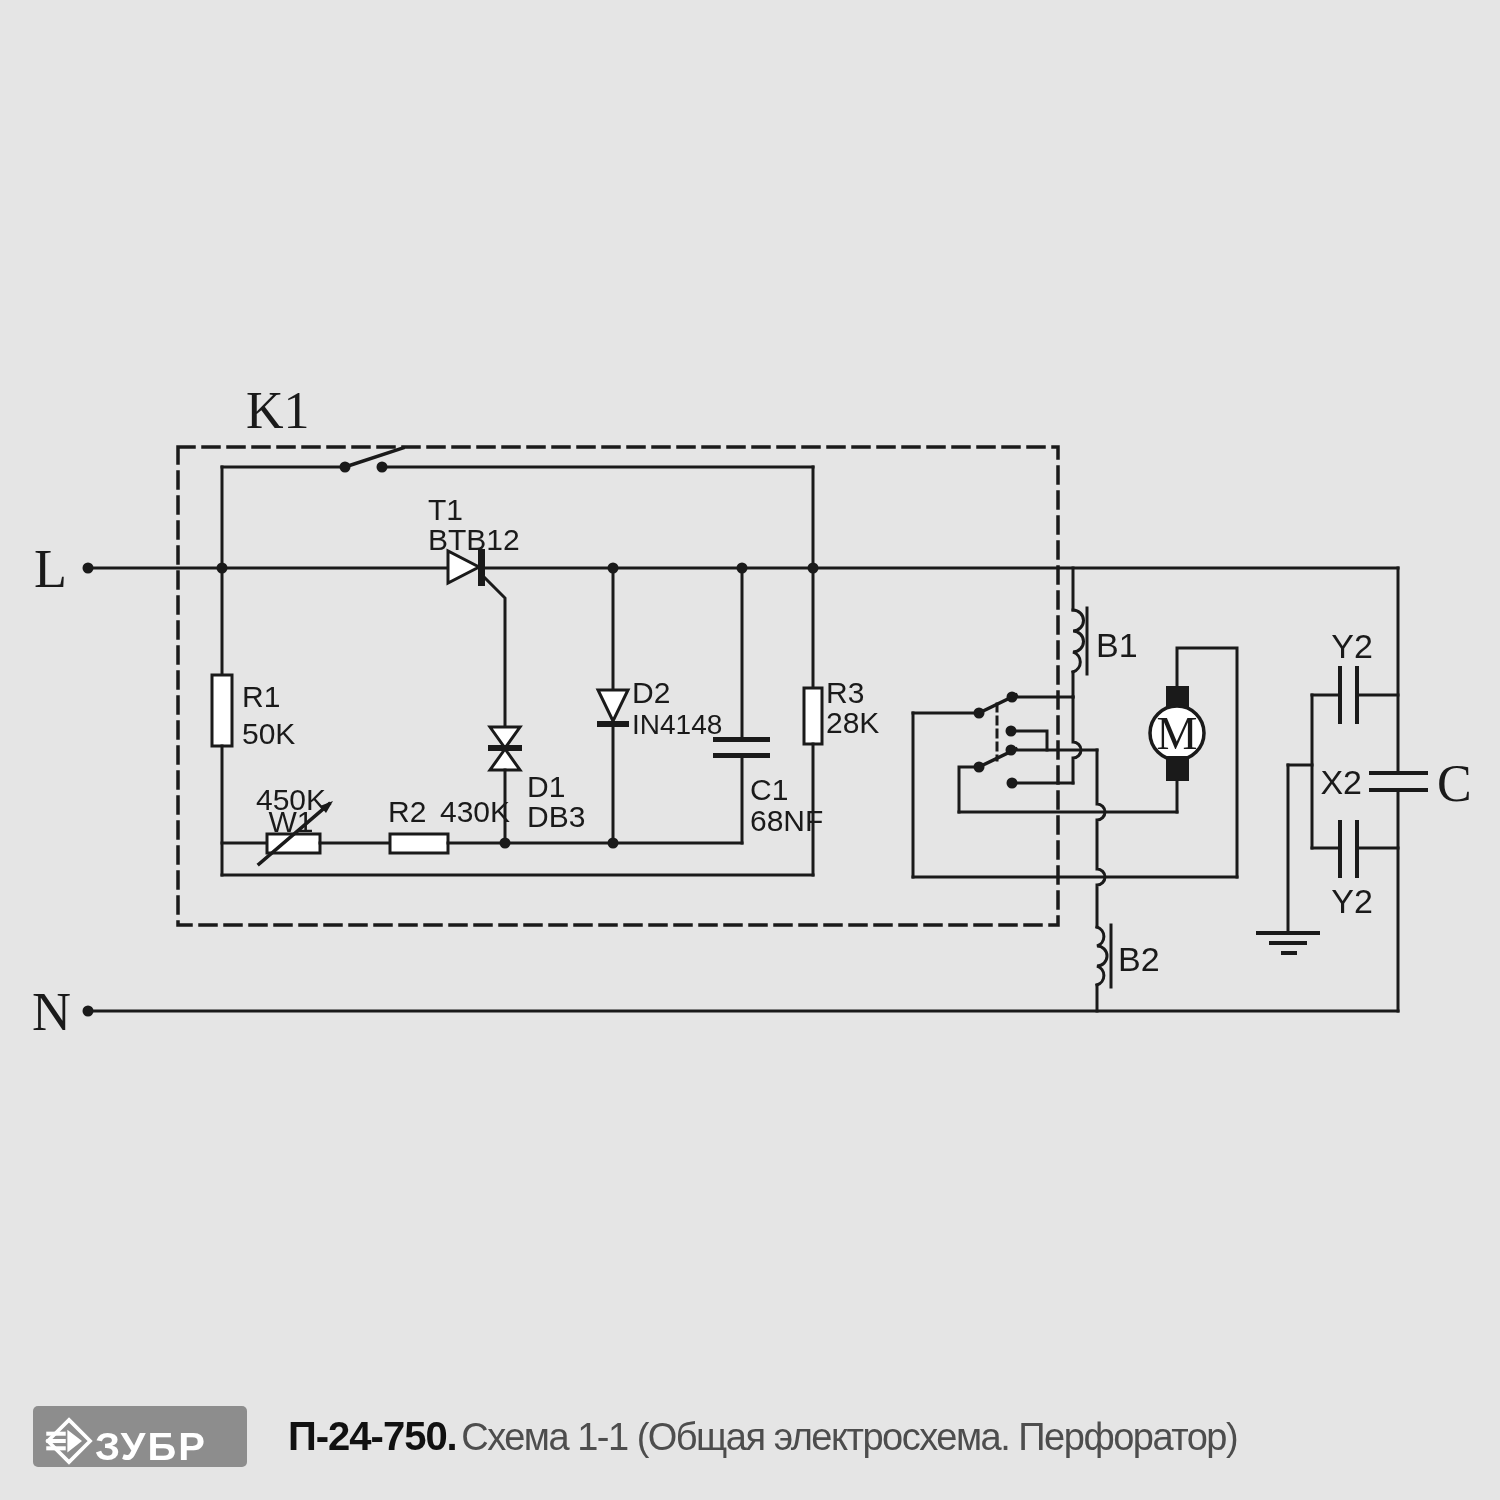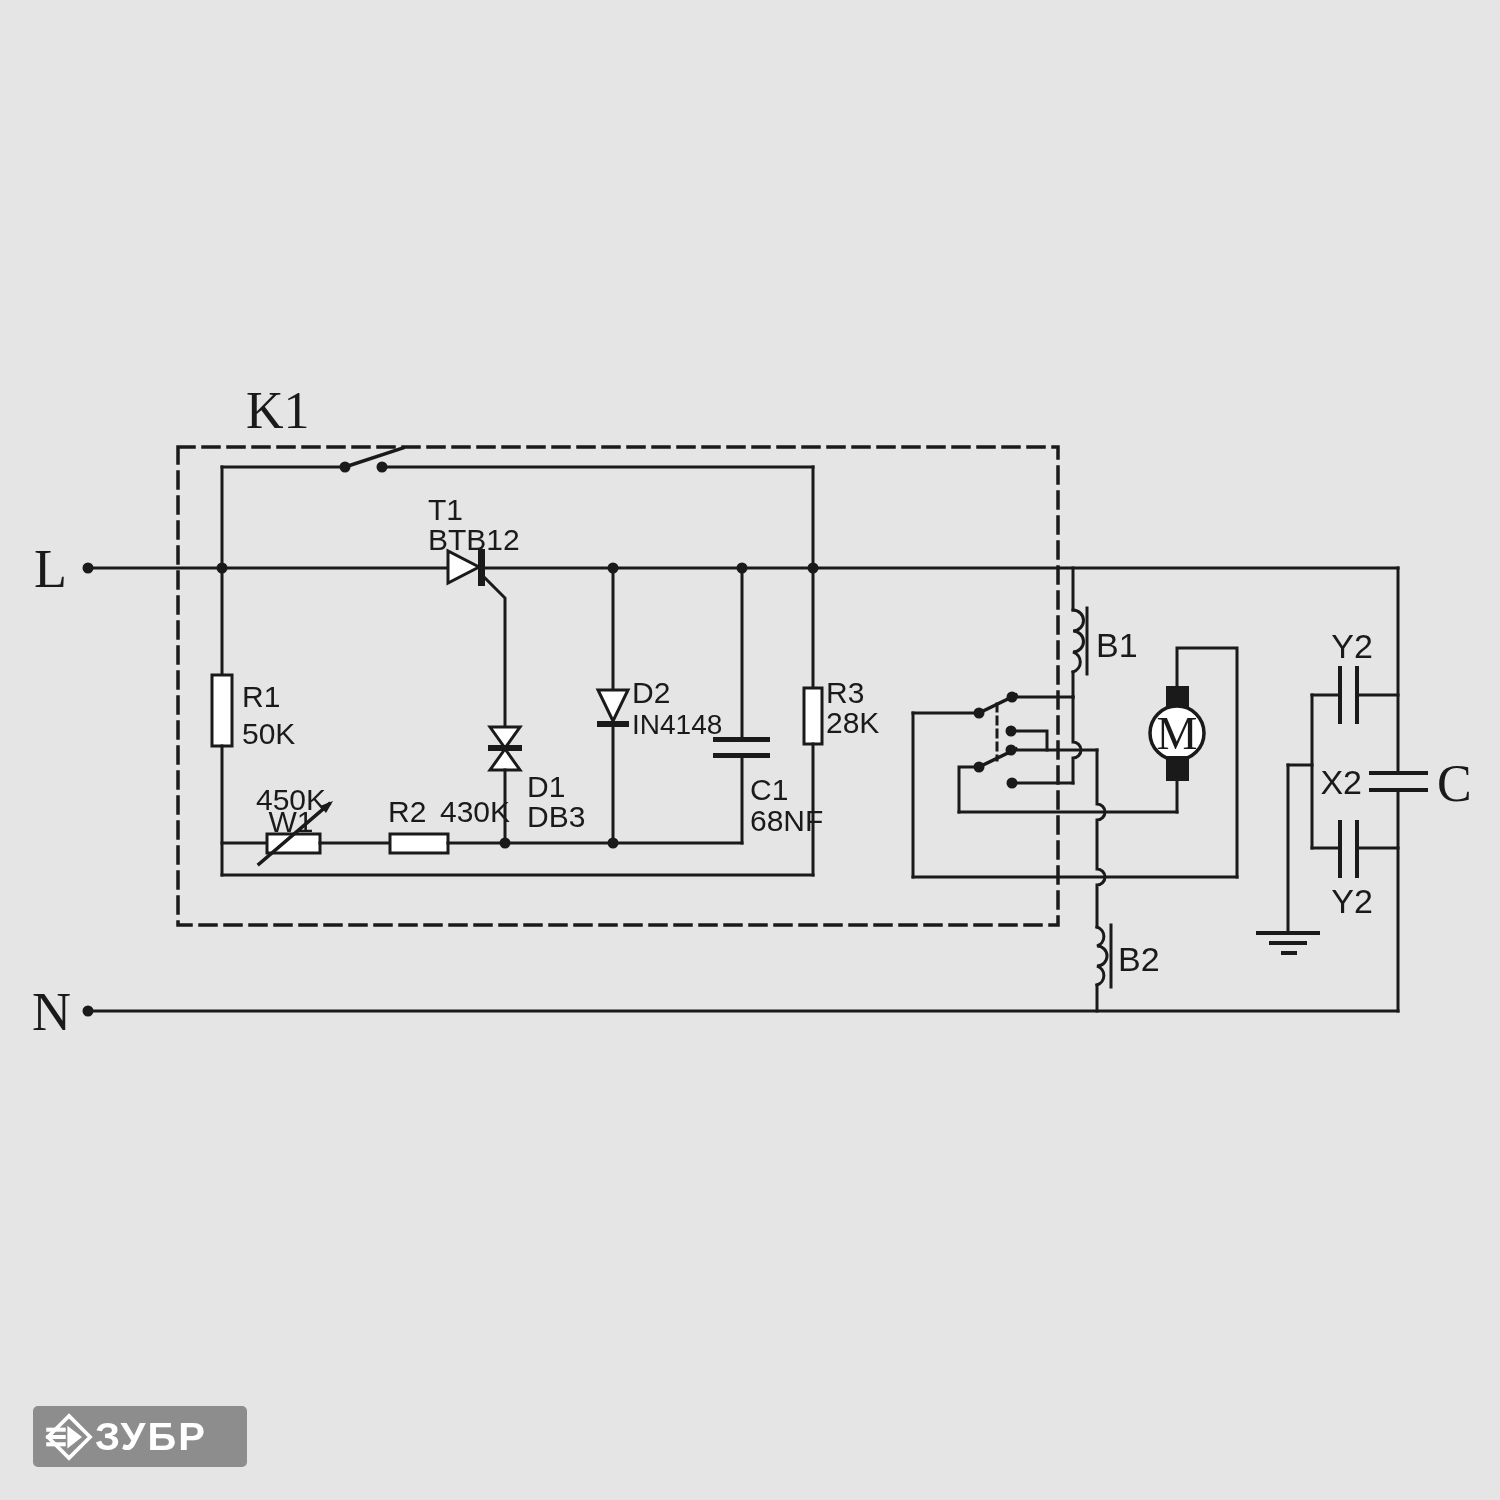--- a/index.html
+++ b/index.html
@@ -2,21 +2,21 @@
 <html><head>
 <meta charset="utf-8">
 <style>
   html,body{margin:0;padding:0;background:#ffffff;}
   #stage{position:relative;width:1500px;height:1500px;background:#e5e5e5;overflow:hidden;
          font-family:"Liberation Sans",sans-serif;}
   svg text{user-select:none;}
   .serif{font-family:"Liberation Serif",serif;}
   #footer{position:absolute;left:0;top:1398px;width:1500px;height:80px;}
   #logo-box{position:absolute;left:33px;top:8px;width:214px;height:61px;background:#8d8d8d;
-            border-radius:5px;display:flex;align-items:center;padding-left:10px;box-sizing:border-box;}
+            border-radius:5px;display:flex;align-items:flex-end;padding-left:10px;box-sizing:border-box;}
   #logo-text{color:#ffffff;font-weight:bold;font-size:40px;letter-spacing:2px;line-height:1;
              font-family:"Liberation Sans",sans-serif;transform:scaleY(.95);}
   #title-line{position:absolute;left:288px;top:16px;white-space:nowrap;
               font-family:"Liberation Sans",sans-serif;}
   #title-model{font-weight:bold;font-size:40px;color:#111111;letter-spacing:-1px;}
   #title-caption{font-size:38px;color:#4d4d4d;letter-spacing:-1.5px;}
 </style>
 </head>
 <body>
 
@@ -226,15 +226,19 @@
   <div id="logo-box">
     <svg width="52" height="52" viewBox="0 0 64 64">
       <polygon points="32,6 58,32 32,58 6,32" fill="none" stroke="#ffffff" stroke-width="4.5"></polygon>
       <line x1="4" y1="23" x2="28" y2="23" stroke="#ffffff" stroke-width="5"></line>
       <line x1="4" y1="32" x2="28" y2="32" stroke="#ffffff" stroke-width="5"></line>
       <line x1="4" y1="41" x2="28" y2="41" stroke="#ffffff" stroke-width="5"></line>
       <polygon points="30,18 48,32 30,46" fill="#ffffff"></polygon>
     </svg>
     <span id="logo-text">ЗУБР</span>
   </div>
+  <div id="title-line">
+    <span id="title-model">П-24-750.</span>
+    <span id="title-caption">Схема 1-1 (Общая электросхема. Перфоратор)</span>
+  </div>
 </div>
 
 </div>
 
 </body></html>

